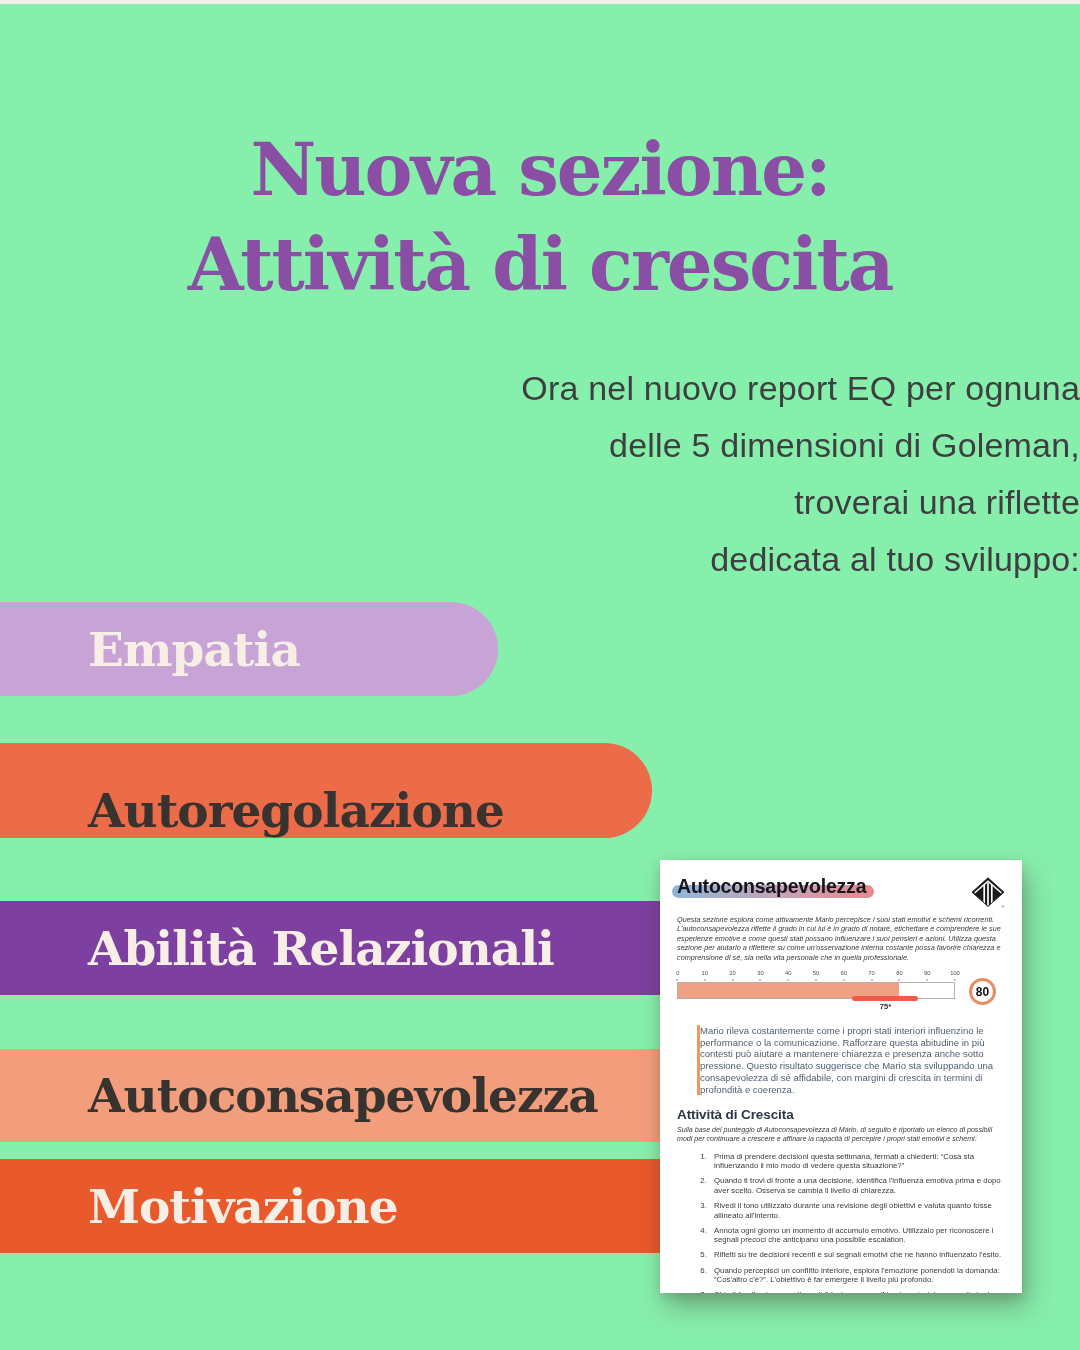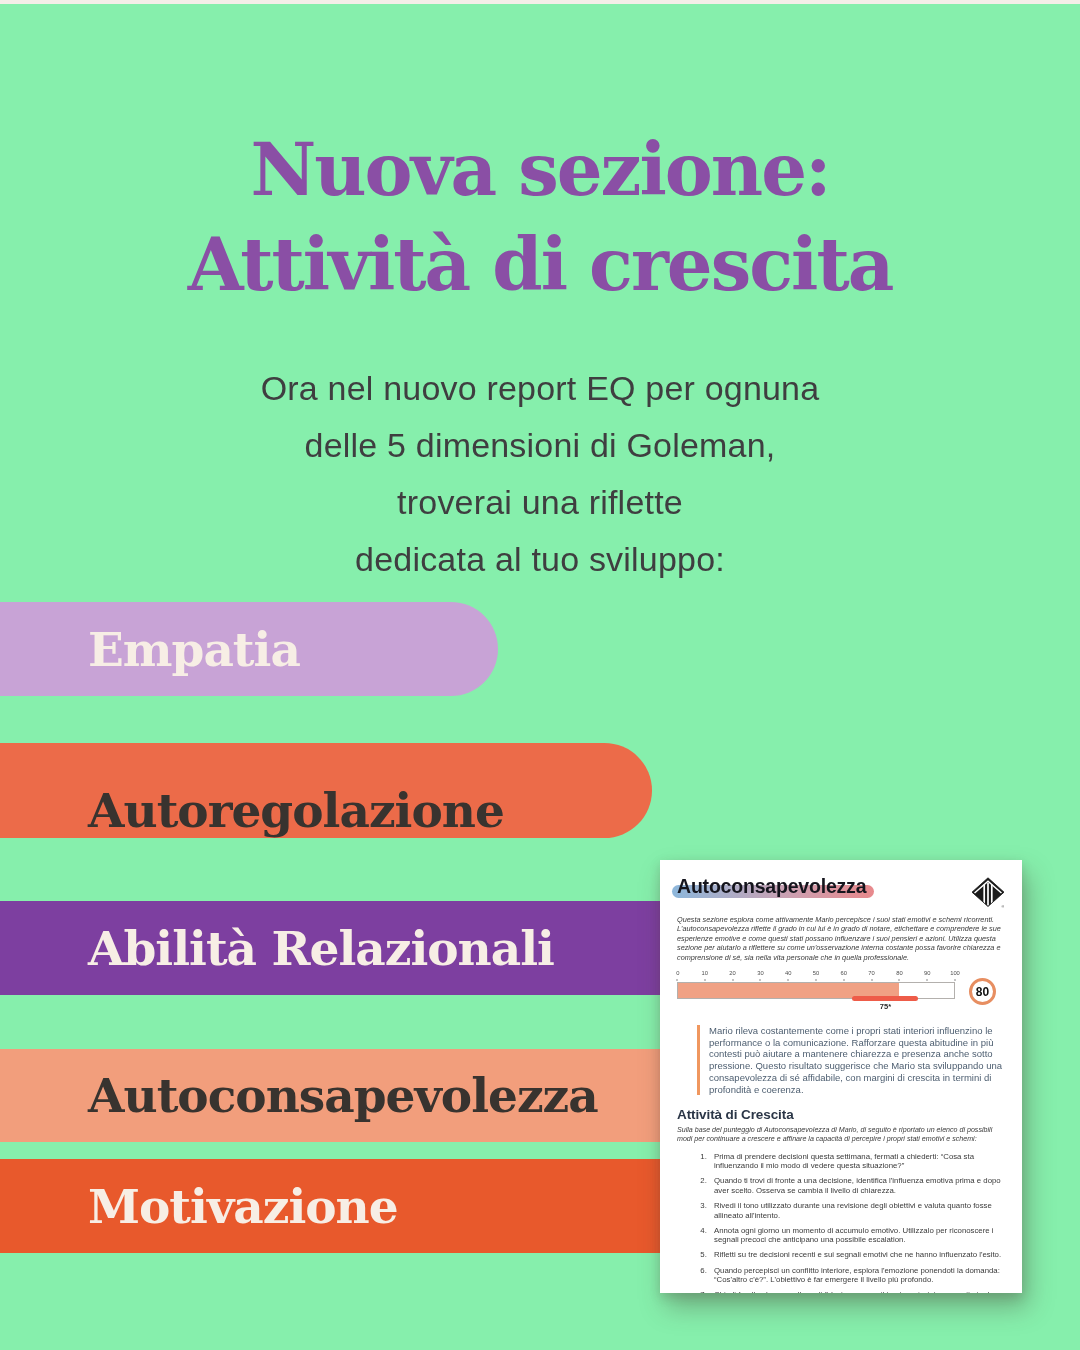--- a/index.html
+++ b/index.html
@@ -13,21 +13,21 @@
   
   .headline {
     position:absolute; top:118px; left:0; width:1080px;
     text-align:center;
     font-family:"DejaVu Serif", serif; font-weight:bold;
     font-size:72px; line-height:95px; letter-spacing:-2px;
     color:#8a4fa5;
   }
   .subtitle {
     position:absolute; top:356px; left:0; width:1080px;
-    text-align:center;
+    text-align:right;
     font-size:34px; line-height:57px; letter-spacing:0.2px;
     color:#3f3e40; font-weight:400;
   }
 
   
   .pill {
     position:absolute; left:0;
     border-radius:0 48px 48px 0;
     font-family:"DejaVu Serif", serif; font-weight:bold;
     font-size:47px; letter-spacing:-1px;
@@ -92,21 +92,21 @@
   .score-circle {
     width:27px; height:27px; border-radius:50%;
     border:3px solid #e78e61; background:#fff;
     display:flex; align-items:center; justify-content:center;
     font-weight:bold; font-size:12px; color:#101010;
     margin-left:14px; margin-top:8px; flex:0 0 auto;
   }
 
   .quote {
     margin:11px 0 0 20px; width:308px;
-    border-left:3.5px solid #f0975f; padding-left:9px;
+    border-left:3.5px solid #f0975f; 
     font-size:9.5px; line-height:11.7px; color:#4d5e70;
   }
 
   .section-heading {
     margin-top:12px; font-size:13.5px; font-weight:bold; color:#2b3647;
     letter-spacing:-0.1px;
   }
   .section-lede {
     margin-top:4px; font-style:italic;
     font-size:7.1px; line-height:9.2px; color:#3a3a3a;

